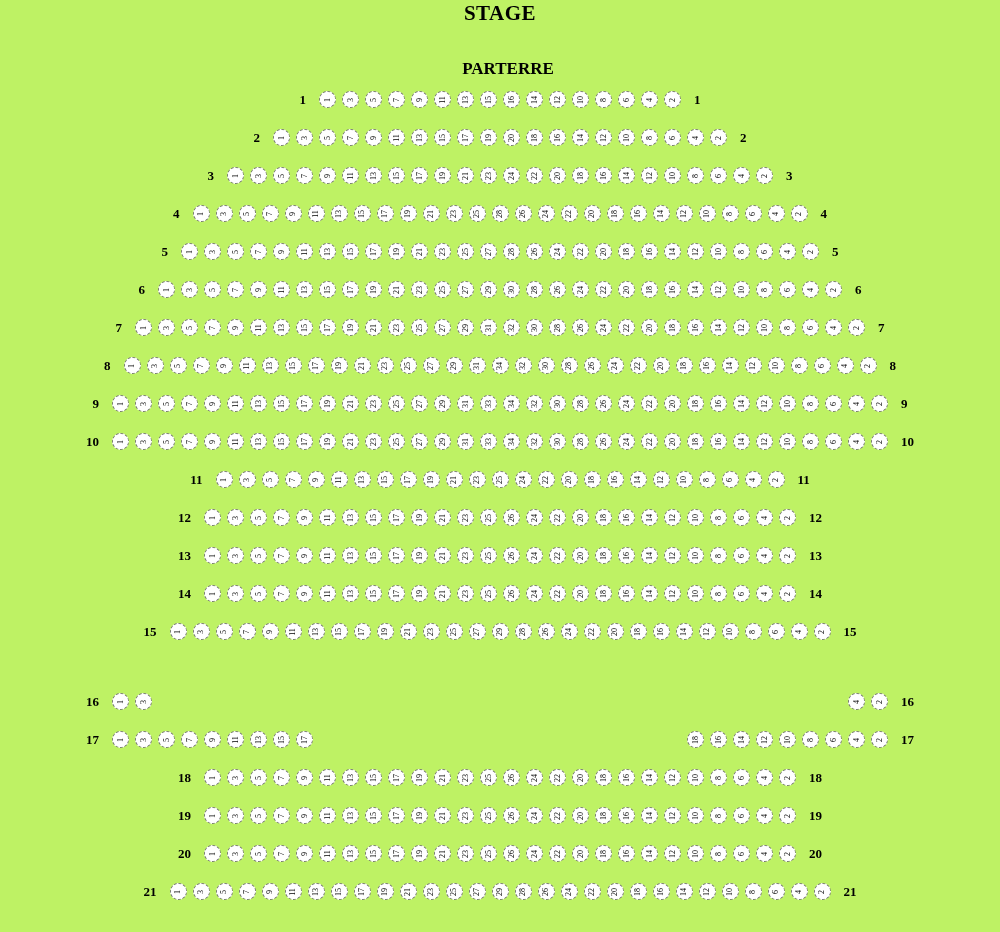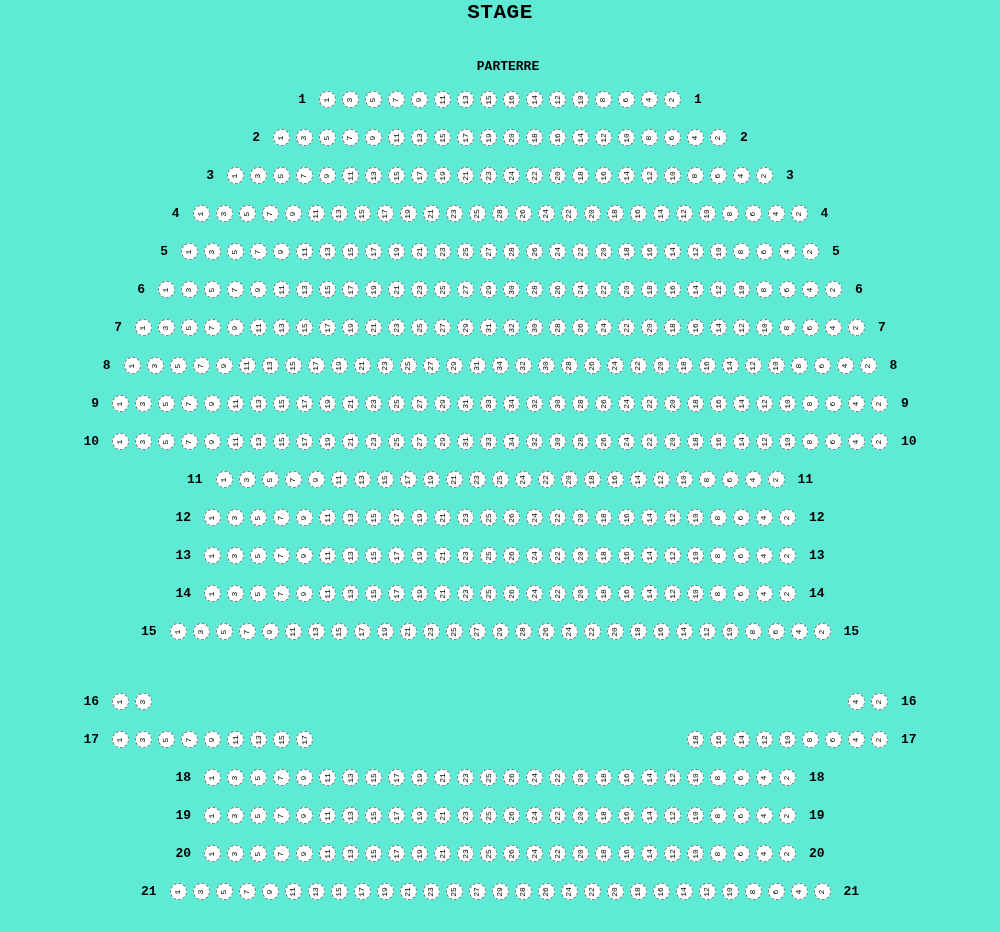--- a/index.html
+++ b/index.html
@@ -1,37 +1,37 @@
 <!DOCTYPE html>
 <html style="--seat-outline: #777777; --seat-fill: #ffffff; --label-color: #000000;"><head>
 <meta charset="utf-8">
 <style>
   html, body { margin: 0; padding: 0; background: #ffffff; }
   .stage-plan {
     position: relative;
     width: 1000px;
     height: 932px;
-    background: #5eead4;
-    font-family: Liberation Mono, monospace;
+    background: #bef264;
+    font-family: Liberation Serif, serif;
     overflow: hidden;
   }
   .title {
     position: absolute;
     top: 1px; left: 0; right: 0;
     text-align: center;
     font-size: 21px;
     font-weight: bold;
     color: var(--label-color, #000);
     letter-spacing: 0.5px;
   }
   .section {
     position: absolute;
     top: 59px; left: 16px; right: 0;
     text-align: center;
-    font-size: 13px;
+    font-size: 17px;
     font-weight: bold;
     color: var(--label-color, #000);
   }
   .rows {
     position: absolute;
     top: 91px; left: 0; right: 0;
   }
   .row {
     display: flex;
     justify-content: center;

